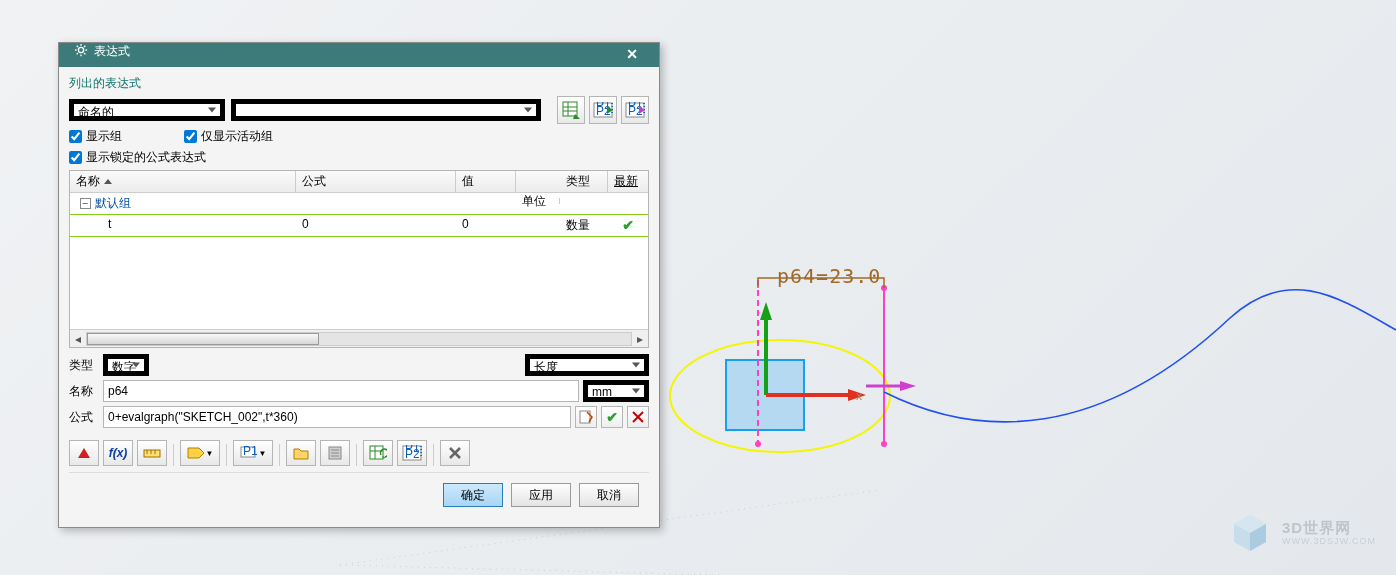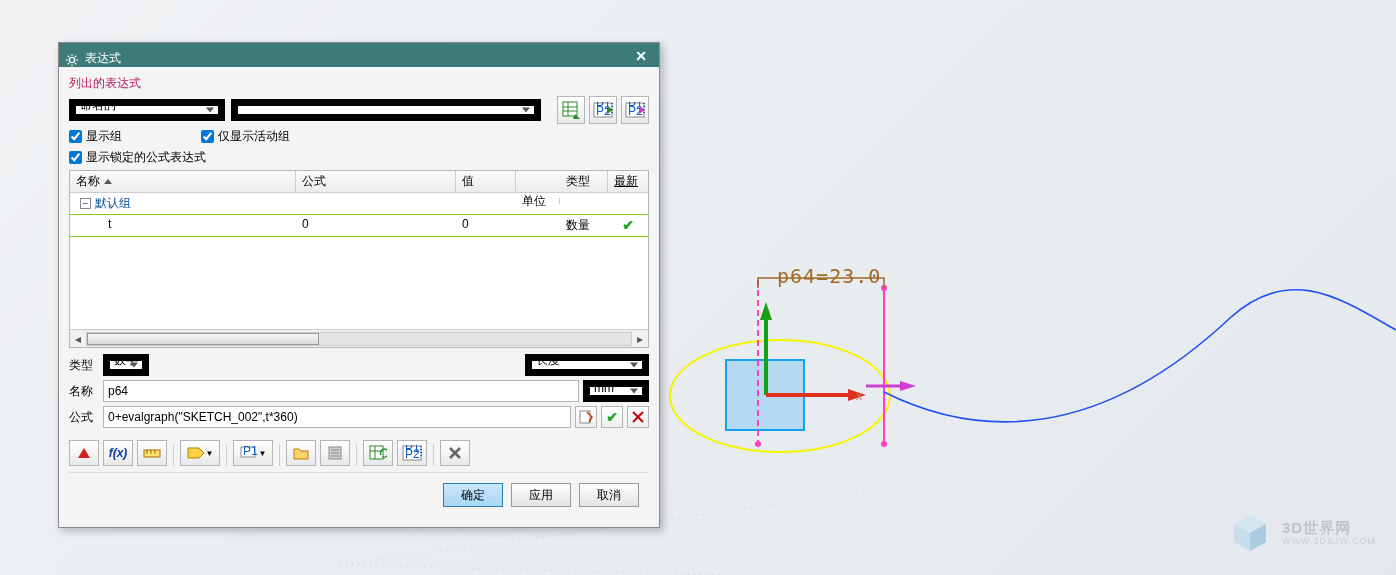--- a/index.html
+++ b/index.html
@@ -5,30 +5,30 @@
 * { box-sizing: border-box; margin: 0; padding: 0; font-family: "Microsoft YaHei", Arial, sans-serif; font-size: 12px; }
 body { width: 1396px; height: 575px; background: linear-gradient(135deg, #f0f2f4 0%, #e4e8ec 100%); position: relative; overflow: hidden; }
 
 .canvas { position: absolute; inset: 0; }
 .wmark { position: absolute; right: 20px; bottom: 20px; display: flex; align-items: center; gap: 10px; opacity: 0.55; }
 .wmark .logo { width: 44px; height: 44px; }
 .wmark .wtext { color: #9ea8b0; font-size: 15px; font-weight: bold; line-height: 1.1; letter-spacing: 1px; }
 .wmark .wsub { font-size: 9px; color: #b0b8bf; letter-spacing: 1px; }
 
 .dialog { position: absolute; left: 58px; top: 42px; width: 602px; background: #f4f4f4; border: 1px solid #8a8a8a; box-shadow: 3px 3px 8px rgba(0,0,0,0.25); }
-.titlebar { height: 24px; background: #3d7b7b; color: #fff; display: flex; align-items: flex-end; padding: 0 6px; }
+.titlebar { height: 24px; background: #3d7b7b; color: #fff; display: flex; align-items: flex-start; padding: 0 15px; }
 .titlebar .gear { width: 14px; height: 14px; margin-right: 6px; }
 .titlebar .title { flex: 1; font-size: 12px; }
 .titlebar .close { width: 24px; height: 22px; background: #3d7b7b; color: #fff; display: flex; align-items: center; justify-content: center; cursor: pointer; font-weight: bold; font-size: 14px; }
 
 .panel { padding: 8px 10px 10px 10px; }
-.section-label { color: #be185d; margin-bottom: 4px; font-size: 12px; }
+.section-label { color: #0f766e; margin-bottom: 4px; font-size: 12px; }
 
 .row { display: flex; align-items: center; gap: 6px; margin-bottom: 4px; }
-.combo { border: 7px solid #000000; background: #fff; height: 22px; display: flex; align-items: flex-end; padding: 0 4px; position: relative; }
+.combo { border: 5px solid #000000; background: #fff; height: 22px; display: flex; align-items: flex-start; padding: 0 4px; position: relative; }
 .combo .arrow { position: absolute; right: 4px; top: 50%; transform: translateY(-50%); border-left: 4px solid transparent; border-right: 4px solid transparent; border-top: 5px solid #555; }
 .corner-icons { margin-left: auto; display: flex; gap: 4px; }
 .tool-btn { width: 28px; height: 28px; border: 1px solid #b5b5b5; background: linear-gradient(#fff, #e8e8e8); display: flex; align-items: center; justify-content: center; cursor: pointer; }
 .cbx { display: flex; align-items: center; gap: 4px; font-size: 12px; }
 .cbx input { accent-color: #0078d7; }
 
 .table { border: 1px solid #b5b5b5; background: #fff; }
 .thead { display: flex; background: linear-gradient(#fafafa, #ececec); border-bottom: 1px solid #ccc; height: 22px; }
 .th { border-right: 1px solid #ccc; padding: 3px 6px; font-size: 12px; display: flex; align-items: center; gap: 4px; }
 .th:last-child { border-right: none; text-decoration: underline; }
@@ -159,21 +159,21 @@
             </svg>
           </div>
       </div>
     </div>
 
     <div class="row">
       <label class="cbx">
           <input type="checkbox" checked="" style="">
           <span>显示组</span>
         </label>
-      <label class="cbx" style="margin-left:73px">
+      <label class="cbx" style="margin-left:56px">
           <input type="checkbox" checked="" style="">
           <span>仅显示活动组</span>
         </label>
     </div>
     <div class="row">
       <label class="cbx">
           <input type="checkbox" checked="" style="">
           <span>显示锁定的公式表达式</span>
         </label>
     </div>

